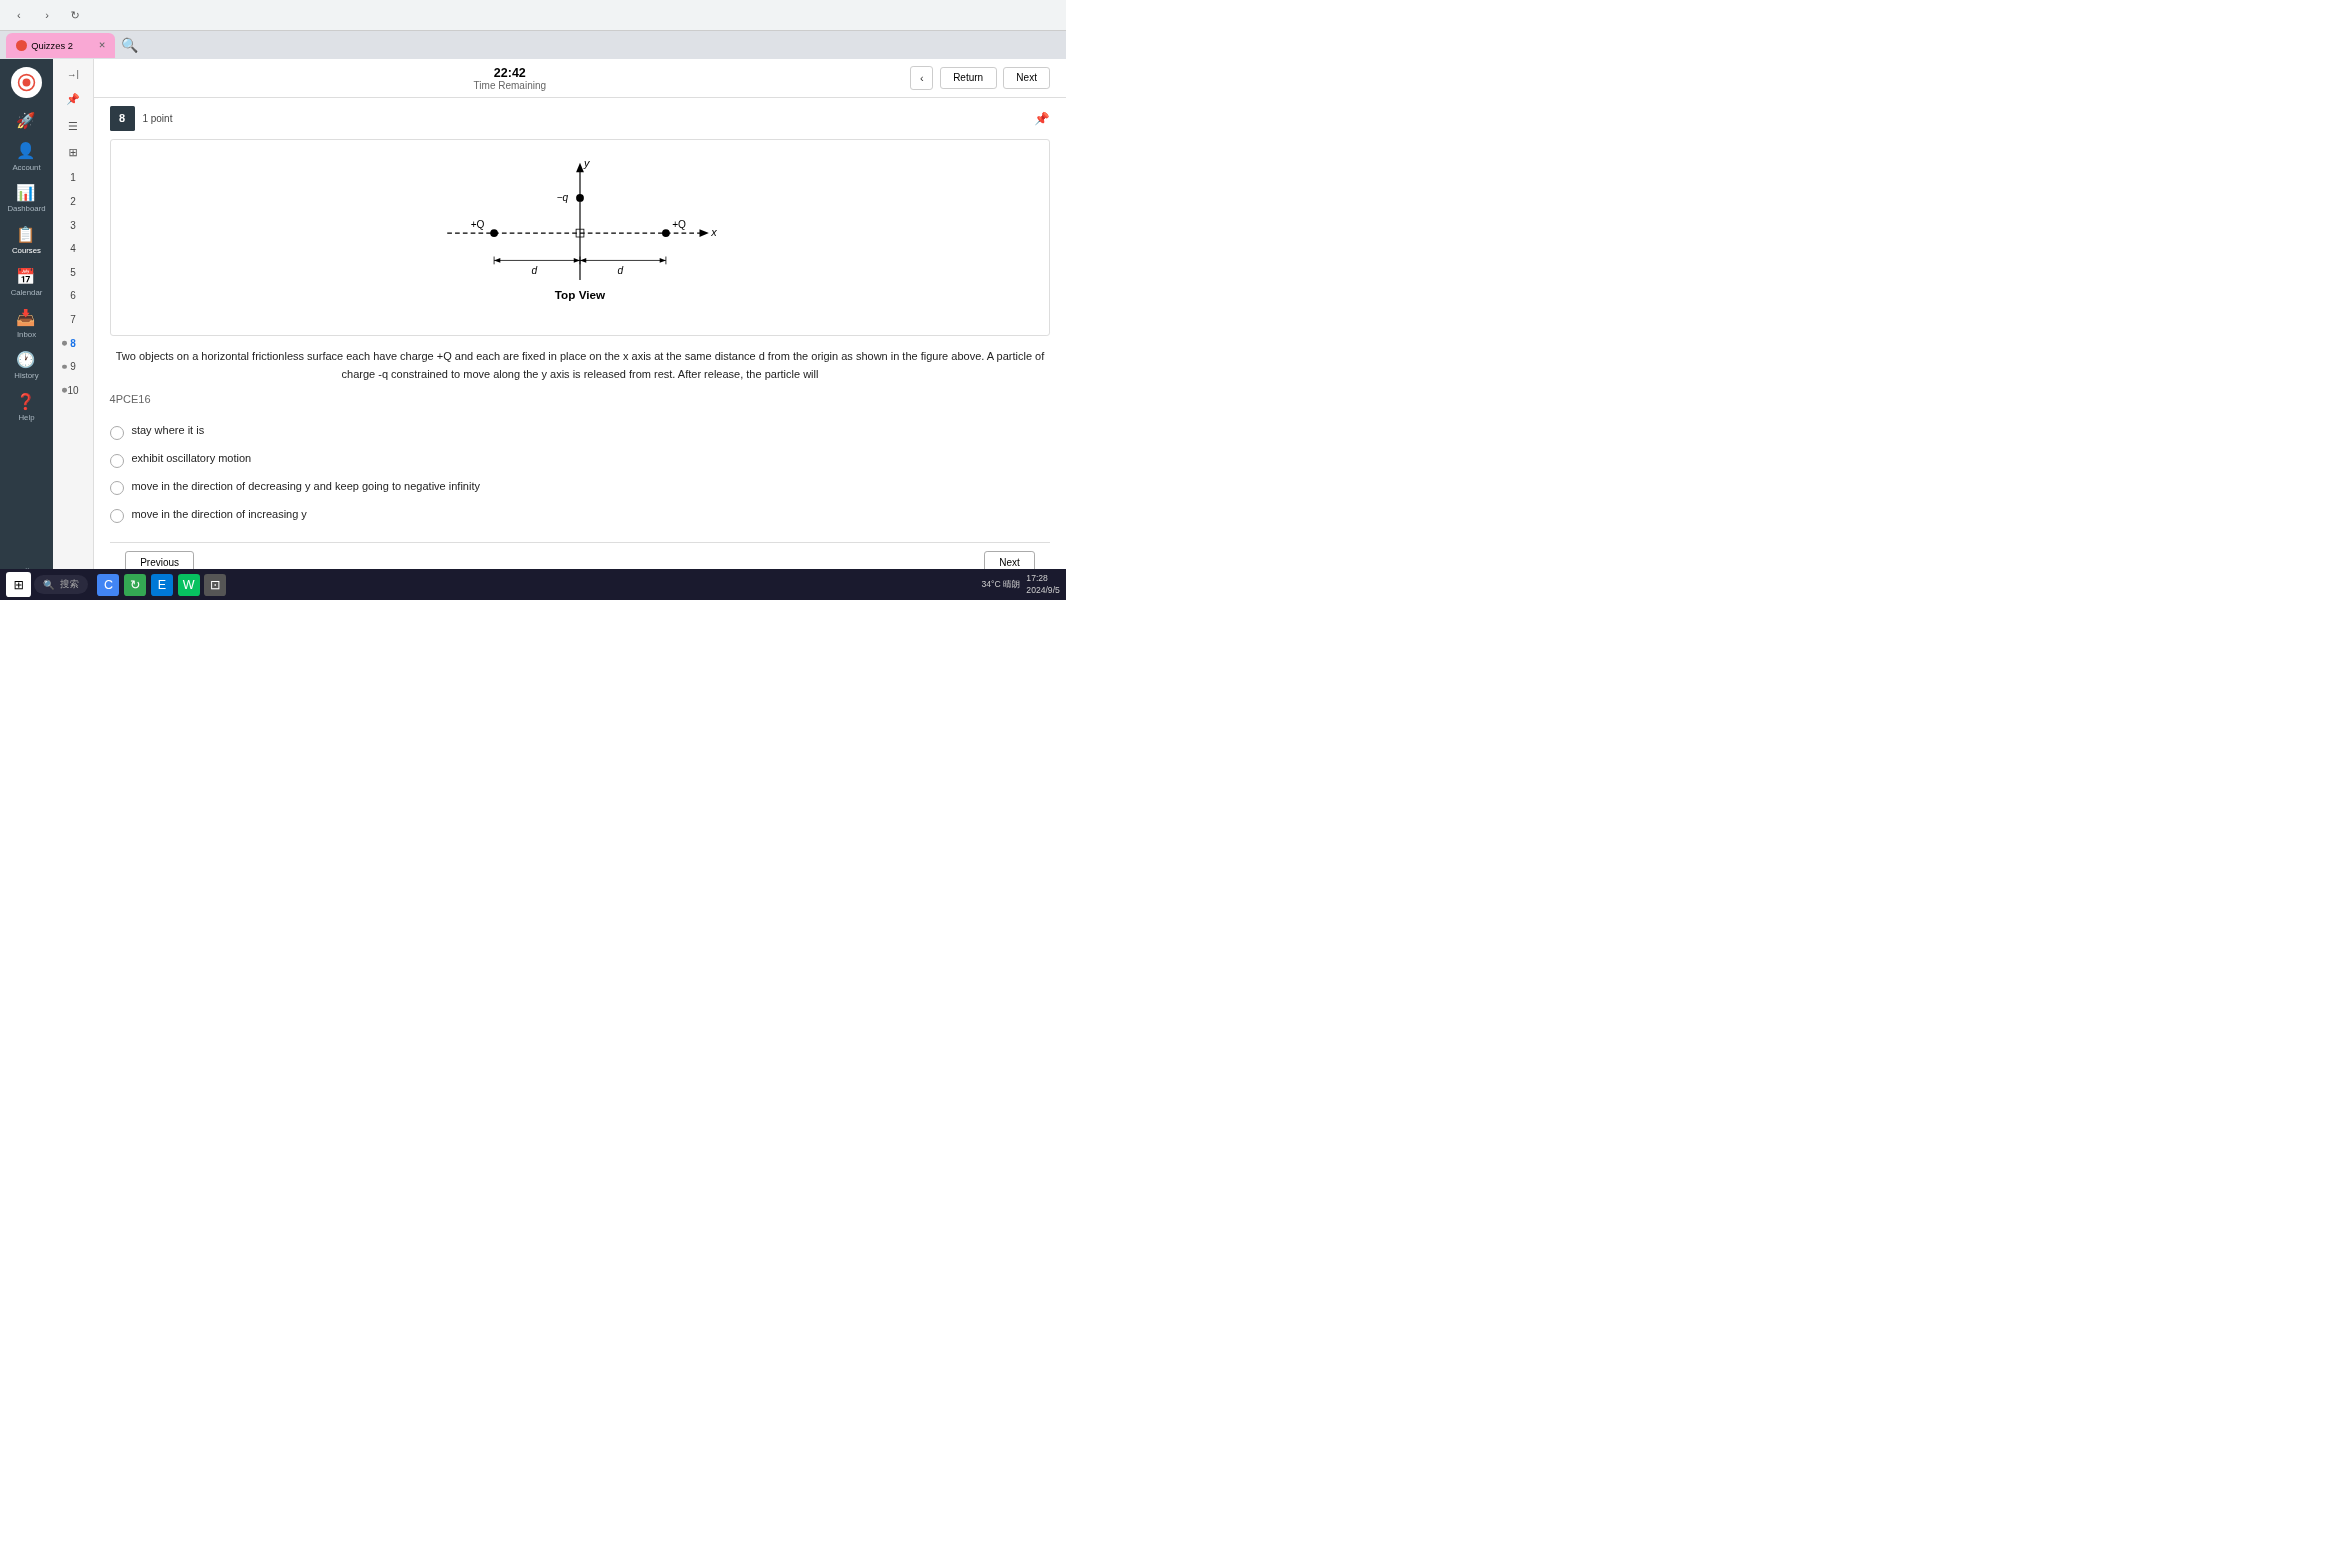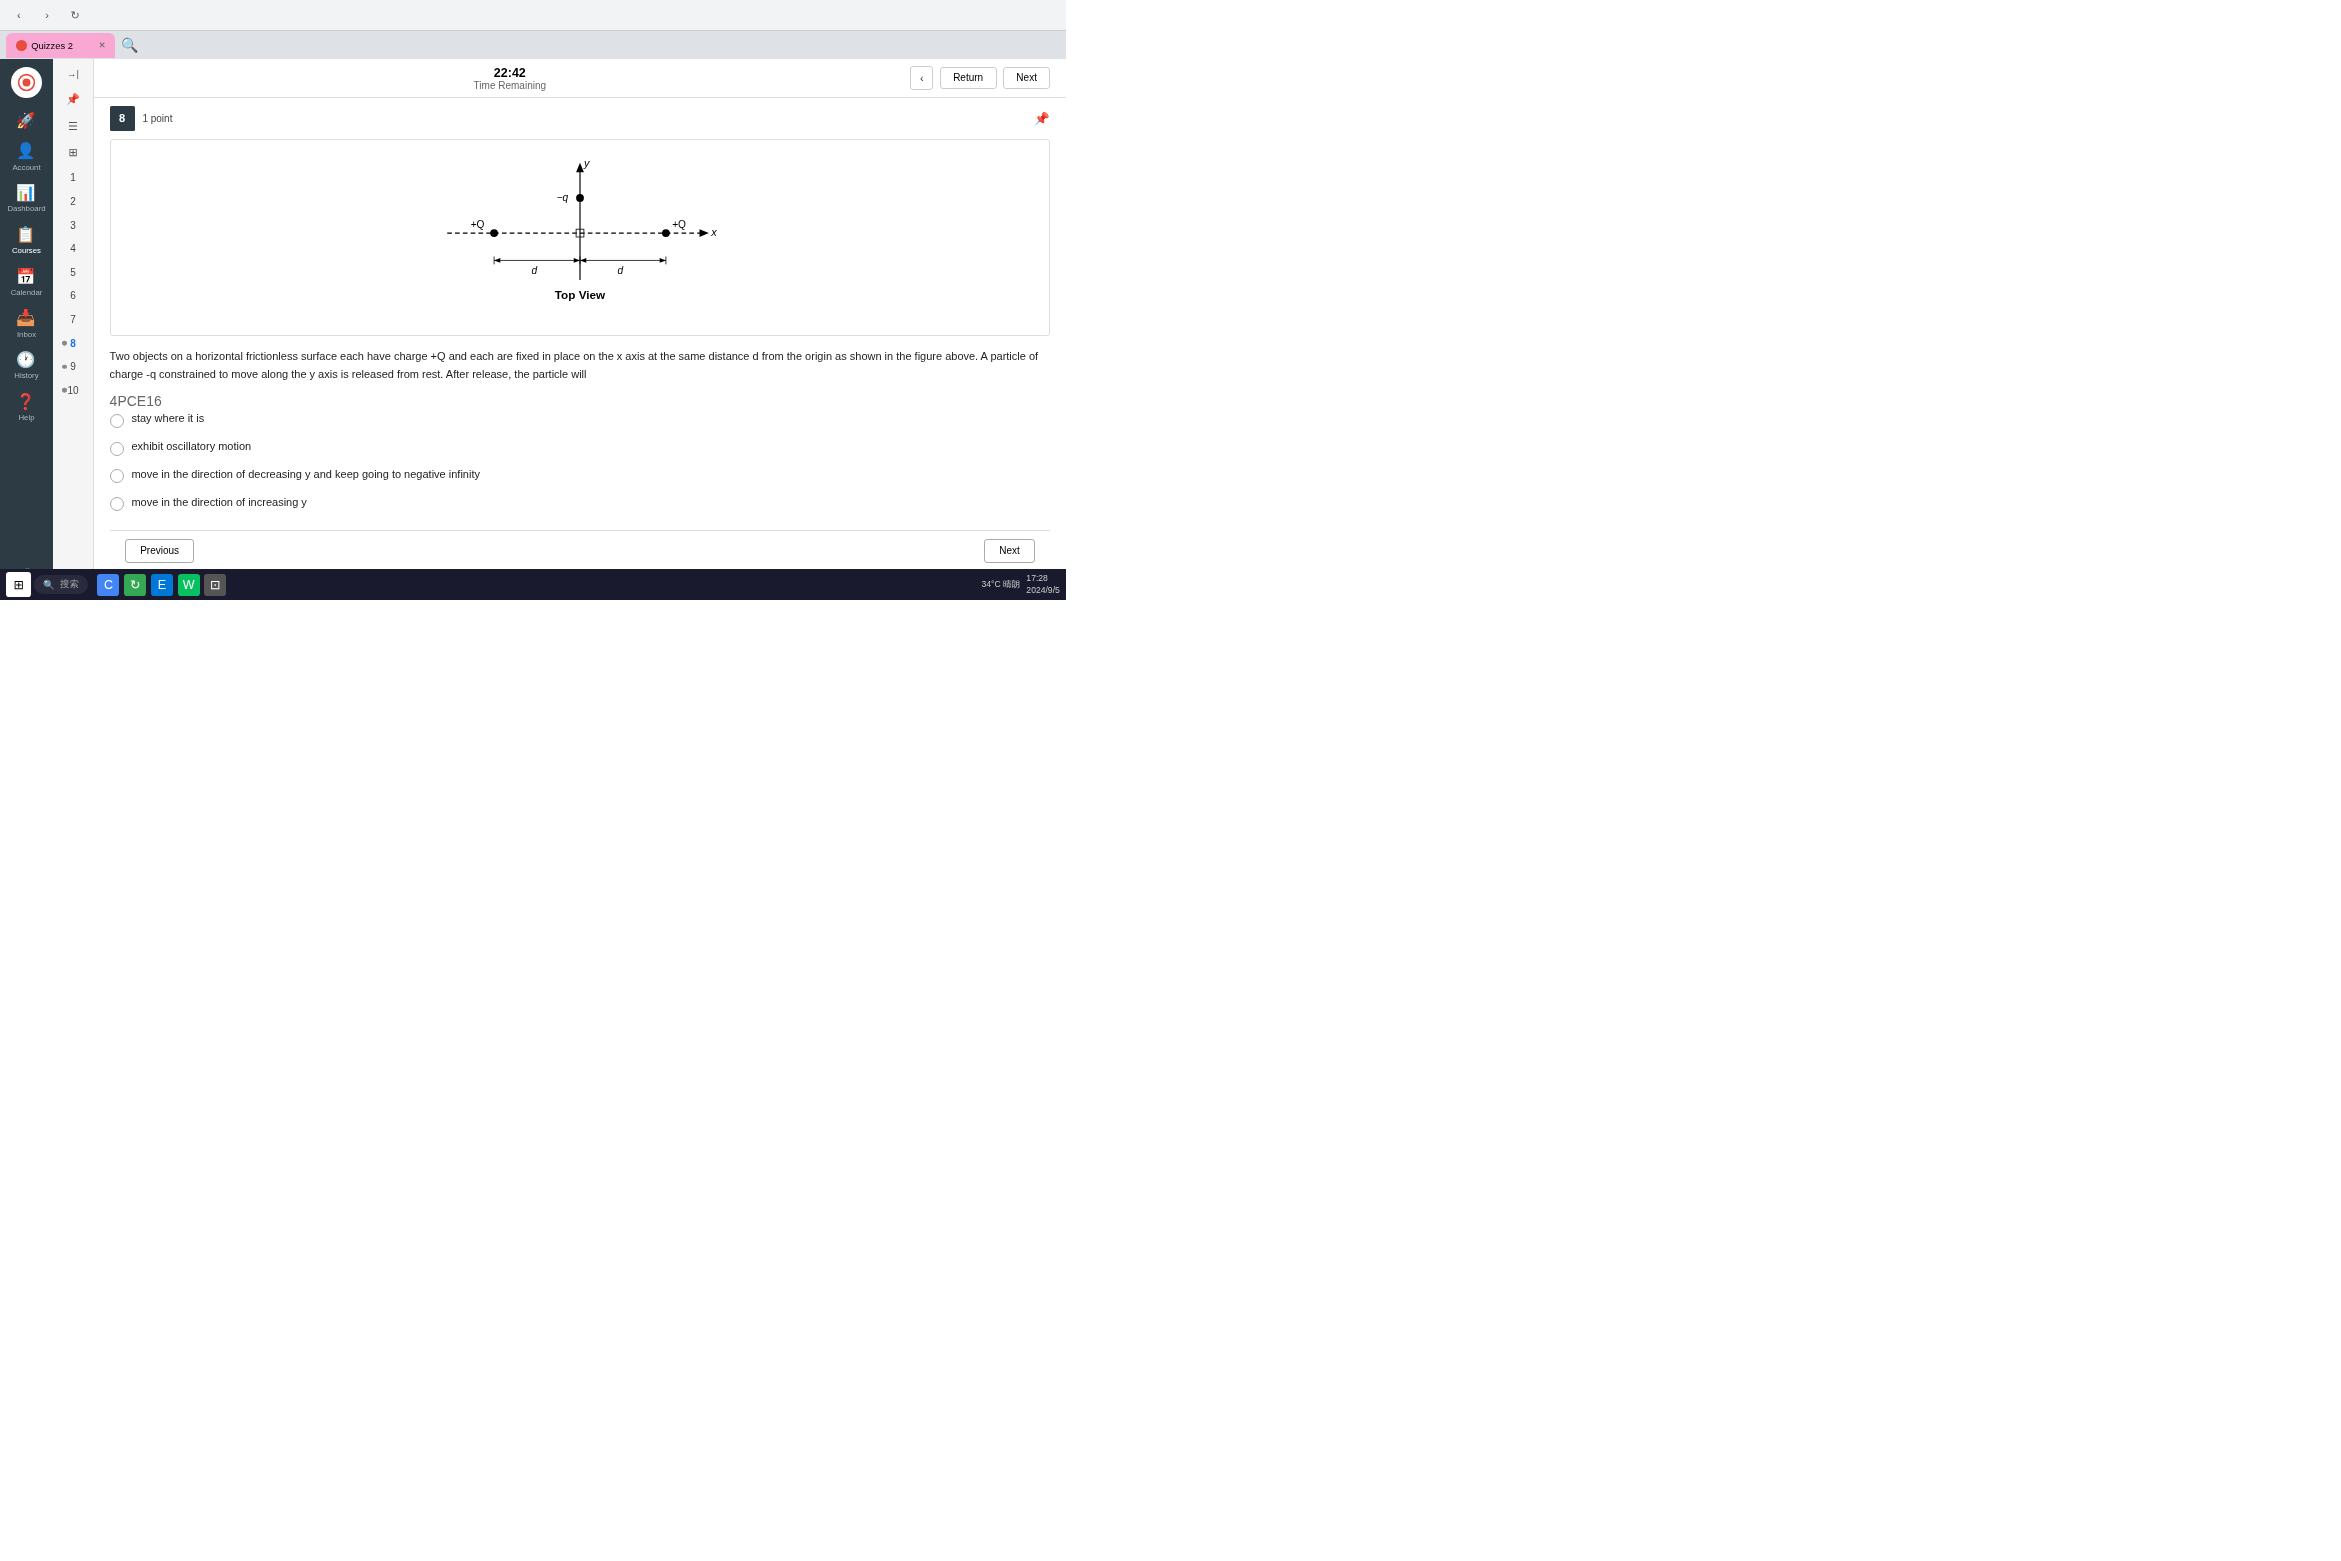--- a/index.html
+++ b/index.html
@@ -195,25 +195,26 @@
       justify-content: center;
       background: #fff;
     }
     .diagram-svg { width: 328px; height: 164px; }
 
     .question-text {
       font-size: 11px;
       line-height: 1.6;
       color: #222;
       margin-bottom: 9.4px;
+      text-align: center;
     }
     .question-code {
-      font-size: 14px;
+      font-size: 11px;
       color: #666;
-      margin-bottom: 0;
+      margin-bottom: 16px;
     }
 
     
     .answer-choices { display: flex; flex-direction: column; gap: 6.2px; margin-bottom: 15.6px; }
     .answer-choice {
       display: flex; align-items: flex-start; gap: 7.8px;
       padding: 3.1px 0;
       cursor: pointer;
     }
     .radio-btn {

